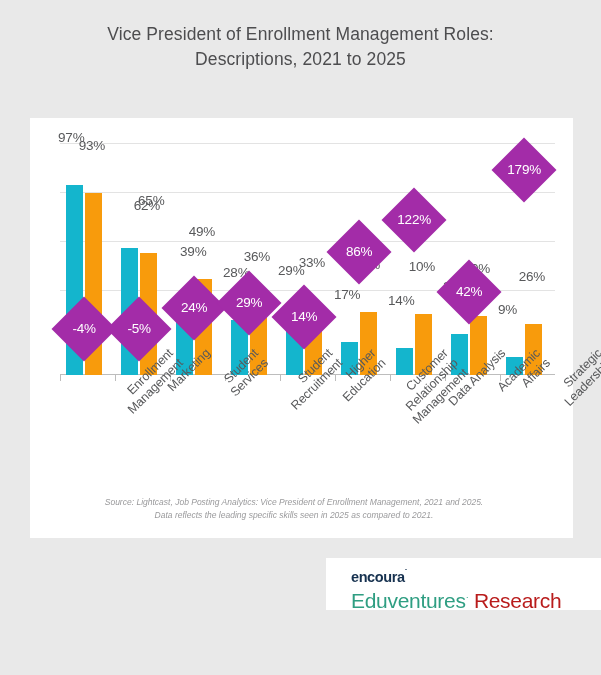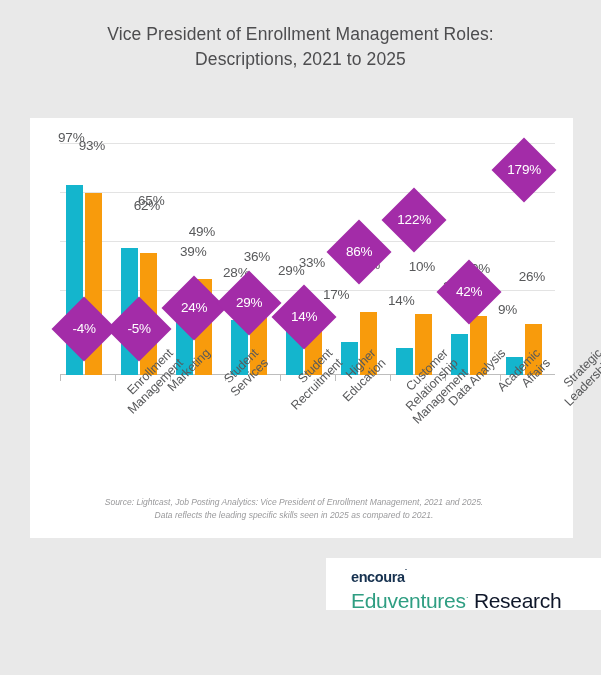--- a/index.html
+++ b/index.html
@@ -189,21 +189,21 @@
     line-height: 16px;
   }
   .logo-eduventures {
     color: #2f9e82;
     font-size: 21px;
     font-weight: 400;
     letter-spacing: -0.3px;
     line-height: 24px;
     white-space: nowrap;
   }
-  .logo-eduventures .rsearch { color: #0f172a; }
+  .logo-eduventures .rsearch { color: #b91c1c; }
   .sup { font-size: 9px; vertical-align: super; }
 </style>
 </head>
 <body>
 
 <div class="chart-title">
   <span>Vice President of Enrollment Management Roles:</span>
   <span>Descriptions, 2021 to 2025</span>
 </div>
 
@@ -246,21 +246,21 @@
       <div class="tick" style="left: 220px;"></div>
       <div class="bar bar-2021" style="left: 226.05px; width: 17.05px; height: 56.84px;"></div>
       <div class="bar bar-2025" style="left: 244.75px; width: 17.05px; height: 64.68px;"></div>
       <div class="bar-label" style="left: 218.05px; top: 120.16px;">29%</div>
       <div class="bar-label" style="left: 238.75px; top: 112.32px;">33%</div>
       <div class="diamond" style="left: 221.2px; top: 150.54px;"></div>
       <div class="diamond-text" style="left: 209.2px; top: 165.54px;">14%</div>
       <div class="tick" style="left: 275px;"></div>
       <div class="bar bar-2021" style="left: 281.05px; width: 17.05px; height: 33.32px;"></div>
       <div class="bar bar-2025" style="left: 299.75px; width: 17.05px; height: 62.72px;"></div>
-      <div class="bar-label" style="left: 263px; top: 143.68px;">17%</div>
+      <div class="bar-label" style="left: 274px; top: 143.68px;">17%</div>
       <div class="bar-label" style="left: 293.75px; top: 114.28px;">32%</div>
       <div class="diamond" style="left: 276.2px; top: 86.46px;"></div>
       <div class="diamond-text" style="left: 264.2px; top: 101.46px;">86%</div>
       <div class="tick" style="left: 330px;"></div>
       <div class="bar bar-2021" style="left: 336.05px; width: 17.05px; height: 27.44px;"></div>
       <div class="bar bar-2025" style="left: 354.75px; width: 17.05px; height: 60.76px;"></div>
       <div class="bar-label" style="left: 328.05px; top: 149.56px;">14%</div>
       <div class="bar-label" style="left: 348.75px; top: 116.24px;">10%</div>
       <div class="diamond" style="left: 331.2px; top: 54.42px;"></div>
       <div class="diamond-text" style="left: 319.2px; top: 69.42px;">122%</div>

